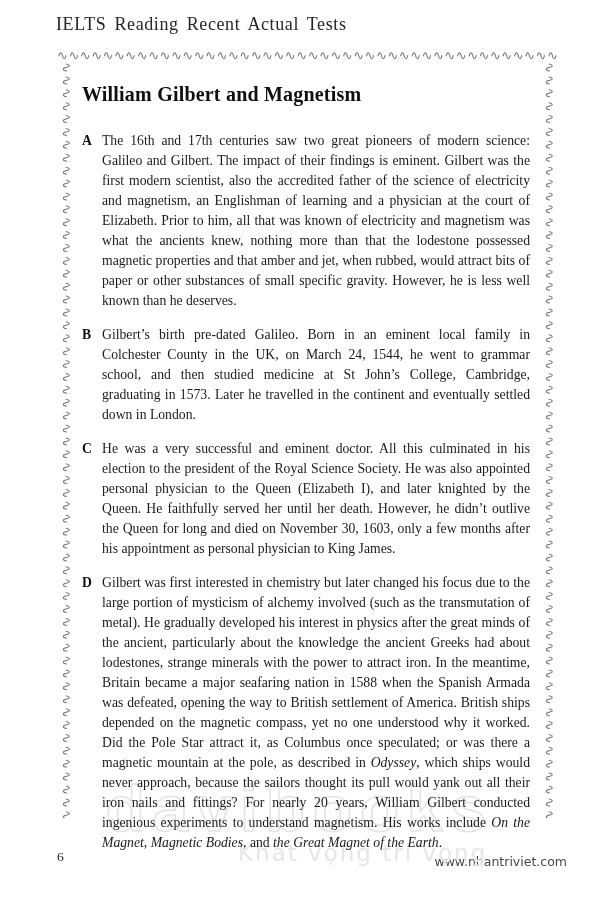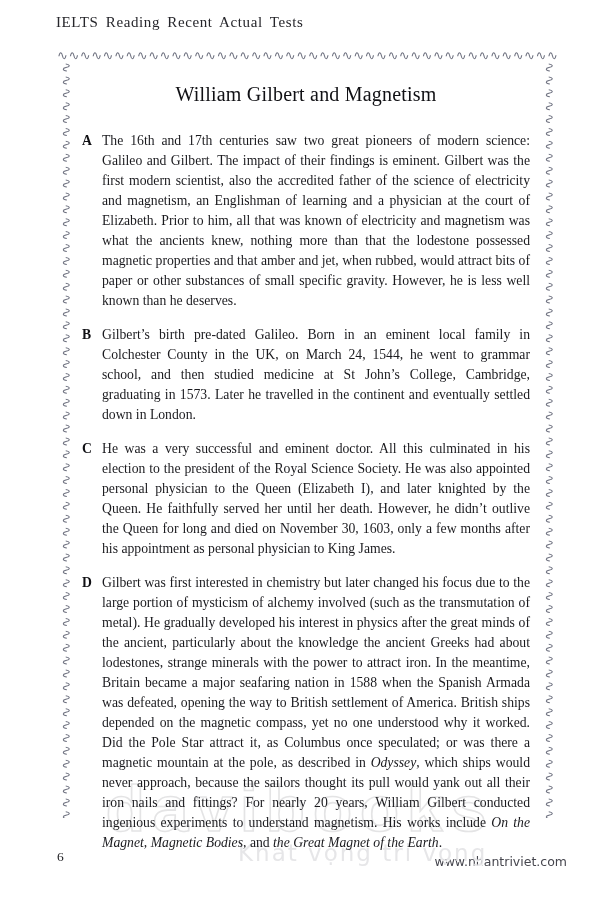--- a/index.html
+++ b/index.html
@@ -7,21 +7,21 @@
     width: 600px; height: 902px;
     position: relative;
     background: #ffffff;
     font-family: "Liberation Serif", serif;
     overflow: hidden;
   }
 
   
   .running-head {
     position: absolute; left: 56px; top: 14px;
-    font-size: 15px; color: #26262b;
+    font-size: 18px; color: #26262b;
     letter-spacing: 0.6px; word-spacing: 3px;
   }
 
   
   .frame-top {
     position: absolute; left: 57px; top: 48px;
     width: 500px; height: 17px; overflow: hidden;
     color: #6f7280; font-family: "DejaVu Sans", sans-serif;
     font-size: 13px; line-height: 16px; letter-spacing: 0.5px;
     white-space: nowrap; user-select: none;
@@ -32,21 +32,21 @@
     color: #6f7280; font-family: "DejaVu Sans", sans-serif;
     font-size: 13px; letter-spacing: 2px;
     writing-mode: vertical-rl; white-space: nowrap; user-select: none;
   }
   .frame-left  { left: 57px; }
   .frame-right { left: 540px; }
 
   
   .page-title {
     position: absolute; left: 82px; top: 83px; width: 448px;
-    text-align: center; font-size: 20px; font-weight: normal; color: #101014;
+    font-size: 20px; font-weight: bold; color: #101014;
     letter-spacing: 0.2px;
   }
   .content {
     position: absolute; left: 82px; top: 131px; width: 448px;
     z-index: 2;
   }
   .para {
     position: relative; padding-left: 20px;
     text-align: justify;
     font-size: 13.7px; line-height: 20px; color: #1a1a1e;

